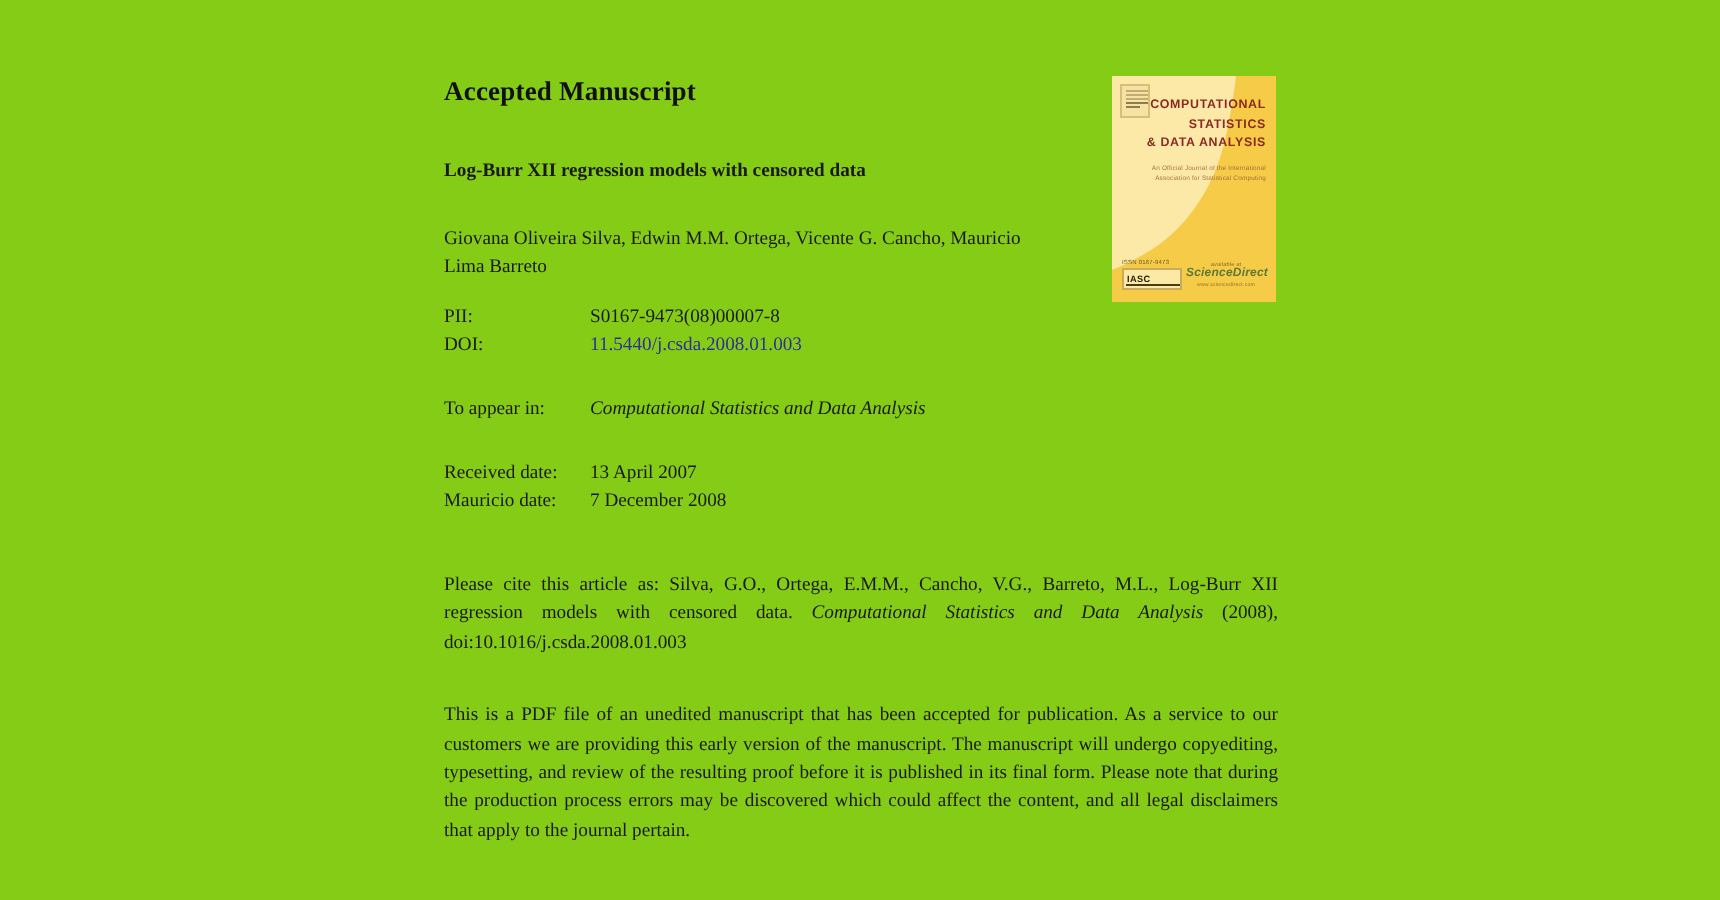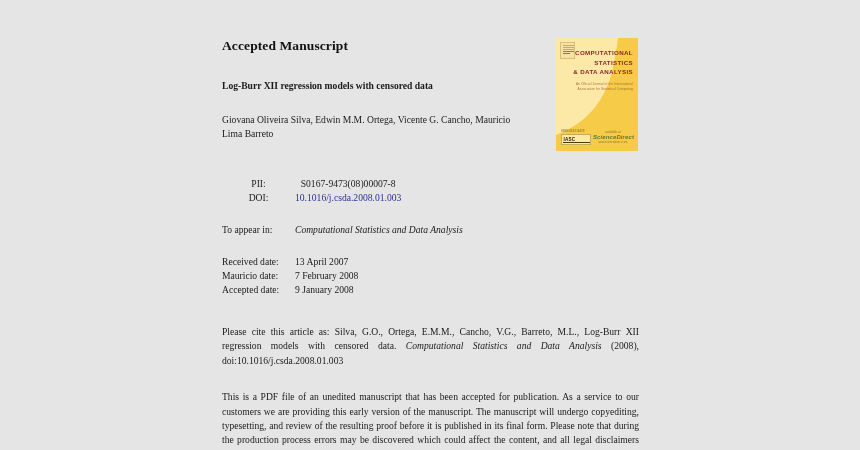--- a/index.html
+++ b/index.html
@@ -12,21 +12,21 @@
     background: #f7f7f6;
     font-family: "Liberation Serif", "DejaVu Serif", serif;
     color: #1a1a1a;
     overflow: hidden;
   }
 
   .page {
     position: relative;
     width: 860px;
     height: 450px;
-    background: #e5e5e5;
+    background: #84cc16;
   }
 
   .content {
     position: absolute;
     left: 222px;
     top: 38px;
     width: 417px;
   }
 
   
@@ -47,31 +47,30 @@
     margin: 0 0 20px 0;
     width: 300px;
     font-weight: bold;
   }
 
   
   .authors {
     font-size: 9.6px;
     line-height: 1.45;
     color: #1a1a1a;
-    margin: 0 0 36px 0;
+    margin: 0 0 11px 0;
     width: 300px;
   }
 
   
   .meta-table {
     border-collapse: collapse;
     margin: 0 0 18px 0;
     font-size: 9.6px;
     line-height: 1.42;
-    text-align: center;
   }
   .meta-table td {
     padding: 0 0 0.5px 0;
     vertical-align: top;
     white-space: nowrap;
   }
   .meta-label {
     width: 73px;
     color: #1a1a1a;
   }
@@ -287,21 +286,21 @@
 
     <table class="meta-table">
       <tbody>
         <tr>
           <td class="meta-label">PII:</td>
           <td class="meta-value">S0167-9473(08)00007-8</td>
         </tr>
         <tr>
           <td class="meta-label">DOI:</td>
           <td class="meta-value">
-            <a class="doi-link" href="#">10.1016/j.csda.2008.01.003</a>
+            <a class="doi-link" href="#">11.5440/j.csda.2008.01.003</a>
           </td>
         </tr>
       </tbody>
     </table>
 
     <table class="appear-table">
       <tbody>
         <tr>
           <td class="appear-label">To appear in:</td>
           <td class="journal-italic">Computational Statistics and Data Analysis</td>
@@ -310,25 +309,21 @@
     </table>
 
     <table class="dates-table">
       <tbody>
         <tr>
           <td class="date-label">Received date:</td>
           <td>13 April 2007</td>
         </tr>
         <tr>
           <td class="date-label">Mauricio date:</td>
-          <td>7 February 2008</td>
-        </tr>
-        <tr>
-          <td class="date-label">Accepted date:</td>
-          <td>9 January 2008</td>
+          <td>7 December 2008</td>
         </tr>
       </tbody>
     </table>
 
     <p class="para"><span>Please cite this article as: Silva, G.O., Ortega, E.M.M., Cancho, V.G., Barreto, M.L., Log-Burr XII regression models with censored data. </span><span class="journal-italic">Computational Statistics and Data Analysis</span><span> (2008), doi:10.1016/j.csda.2008.01.003</span></p>
 
     <p class="para para-disclaimer">This is a PDF file of an unedited manuscript that has been accepted for publication. As a service to our customers we are providing this early version of the manuscript. The manuscript will undergo copyediting, typesetting, and review of the resulting proof before it is published in its final form. Please note that during the production process errors may be discovered which could affect the content, and all legal disclaimers that apply to the journal pertain.</p>
 
   </div>
 

